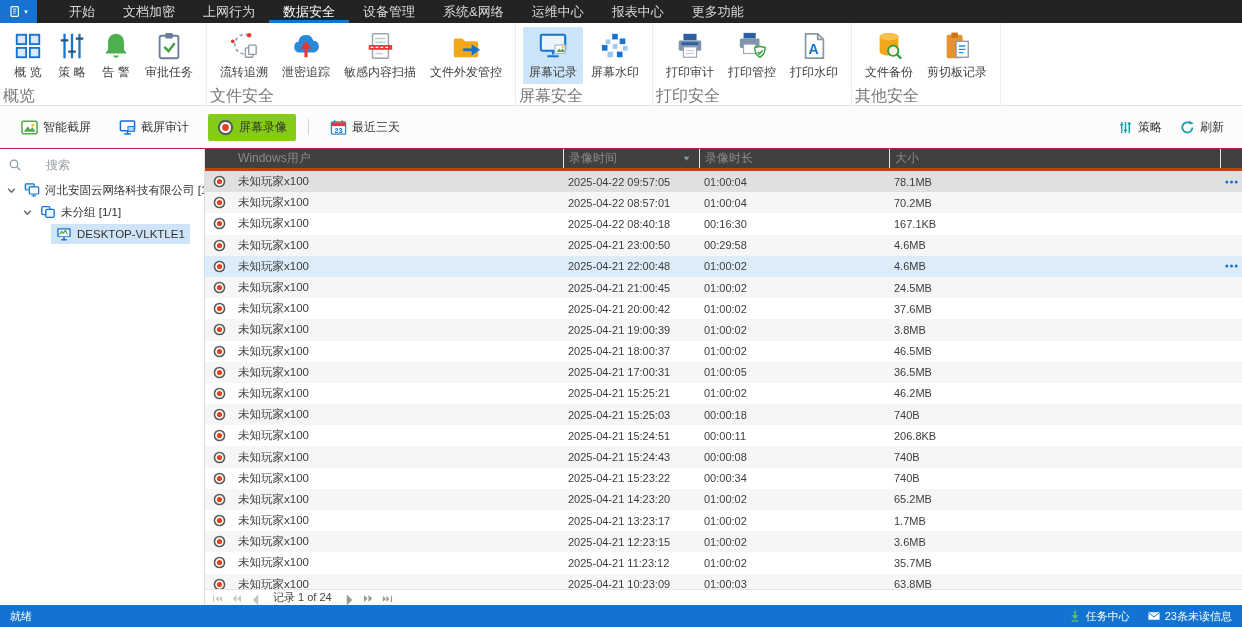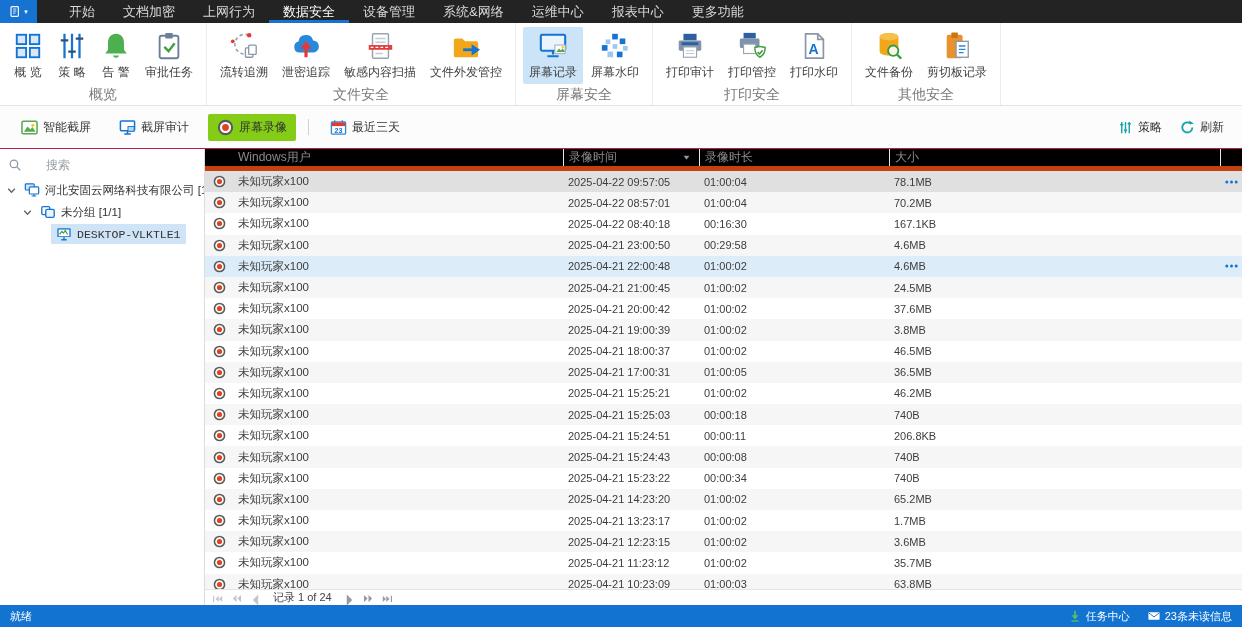--- a/index.html
+++ b/index.html
@@ -18,21 +18,21 @@
   .tab.active{color:#fff;box-shadow:inset 0 -3px 0 #1673d1}
 
   
   .ribbon{height:83px;border-bottom:1px solid #e3e3e3;display:flex;background:#fff;flex:none}
   .rgroup{display:flex;flex-direction:column;border-right:1px solid #ececec;padding:0 3px}
   .rbtns{display:flex;flex:1;align-items:flex-start;padding:4px 4px 0;gap:2px}
   .rbtn{display:flex;flex-direction:column;align-items:center;gap:3px;padding:4px 6px 3px;border-radius:2px;cursor:default}
   .rbtn .icn{width:30px;height:30px}
   .rbtn.sel{background:#cbe4f7}
   .rlabel{font-size:12px;color:#404040;white-space:nowrap}
-  .rgroup-label{text-align:center;font-size:14px;color:#7a7a7a;padding:2px 0 5px}
+  .rgroup-label{font-size:16px;color:#7a7a7a;padding:2px 0 5px}
 
   
   .toolbar{height:43px;border-bottom:1px solid #be185d;background:#fcfcfc;display:flex;align-items:center;padding:0 12px;flex:none}
   .tb-left{display:flex;align-items:center;gap:10px}
   .tbtn{display:flex;align-items:center;gap:5px;padding:5px 9px;font-size:12px;color:#333;border-radius:2px;white-space:nowrap;cursor:default}
   .tbtn .icn{width:17px;height:17px}
   .tbtn.sel{background:#84cc16}
   .vsep{width:1px;height:16px;background:#d2d2d2;margin:0 2px}
   .tb-right{margin-left:auto;display:flex;gap:6px}
   .tb-right .tbtn{padding:5px 6px}
@@ -48,21 +48,21 @@
   .tree{font-size:11.5px;color:#333}
   .titem{height:22px;display:flex;align-items:center;white-space:nowrap;cursor:default}
   .chev{width:11px;height:11px;margin-right:2px}
   .chev-spacer{width:13px;flex:none}
   .tsel{display:flex;align-items:center;gap:5px;padding:2px 5px;border-radius:1px}
   .tsel .icn{width:16px;height:16px}
   .tsel.on{background:#cfe5f7}
 
   .content{flex:1;min-width:0;display:flex;flex-direction:column}
   .thead,.trow{display:grid;grid-template-columns:28px 330px 136px 190px 1fr 22px;align-items:center}
-  .thead{height:22px;color:#8b8b8b;font-size:12px;border-bottom:5px solid #c2410c;flex:none;background:#000000}
+  .thead{height:22px;color:#8b8b8b;font-size:12px;border-bottom:3px solid #c2410c;flex:none;background:#404040}
   .hc{display:flex;align-items:center;height:100%;padding-left:5px;white-space:nowrap}
   .hc.b{border-left:1px solid #e6e6e6}
   .hc .caret{margin-left:auto;margin-right:8px;width:9px;height:9px}
   .tbody{flex:1;overflow:hidden}
   .trow{height:21.2px;font-size:11px;color:#3c3c3c;cursor:default}
   .trow.alt{background:#f6f6f6}
   .trow.selected{background:#e0e0e0}
   .trow.highlight{background:#dcecf9}
   .cell{padding-left:5px;white-space:nowrap;overflow:hidden}
   .cell.user{font-size:11.5px}
@@ -408,21 +408,21 @@
           <span class="tsel">
             <span class="icn">
               <svg viewBox="0 0 18 18">
                 <rect x="2" y="3" width="9" height="9" rx="1.5" fill="#fff" stroke="#1673d1" stroke-width="1.5"></rect>
                 <rect x="6.5" y="6" width="9.5" height="9" rx="1.5" fill="#eaf4fd" stroke="#1673d1" stroke-width="1.5"></rect>
               </svg>
             </span>
             <span class="tlabel">未分组 [1/1]</span>
           </span>
         </div>
-        <div class="titem" style="padding-left: 38px; font-family: Liberation Mono, monospace;">
+        <div class="titem" style="padding-left: 38px;">
           <span class="chev-spacer"></span>
           <span class="tsel on">
             <span class="icn">
               <svg viewBox="0 0 18 18">
                 <rect x="1.5" y="2.5" width="15" height="10" rx="1" fill="#1673d1"></rect>
                 <rect x="3" y="4" width="12" height="7.5" fill="#fff"></rect>
                 <path d="M4 9.5l2.5-3.5 2 2 2-3 2.5 4.5" stroke="#43a047" stroke-width="1.3" fill="none"></path>
                 <path d="M9 12.5v2M6 15.5h6" stroke="#1673d1" stroke-width="1.5"></path>
               </svg>
             </span>

